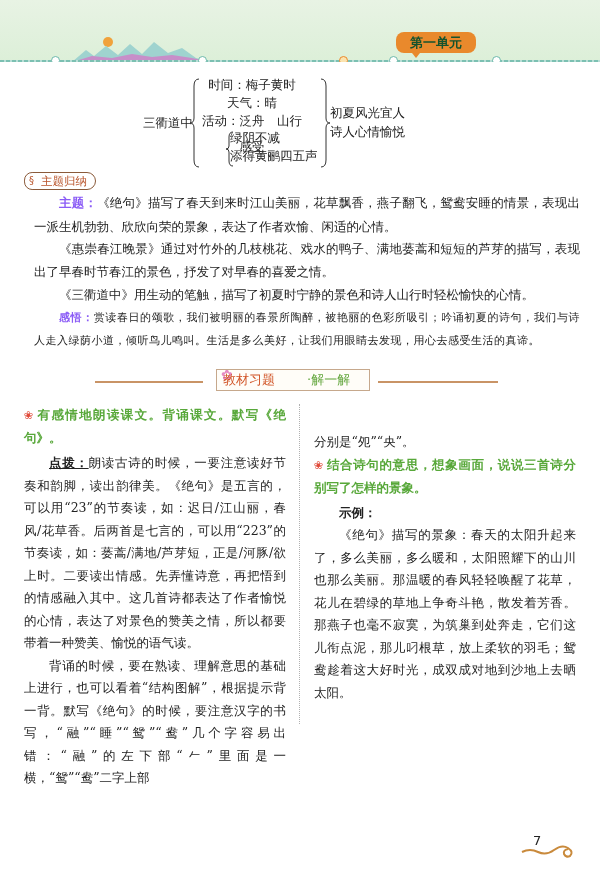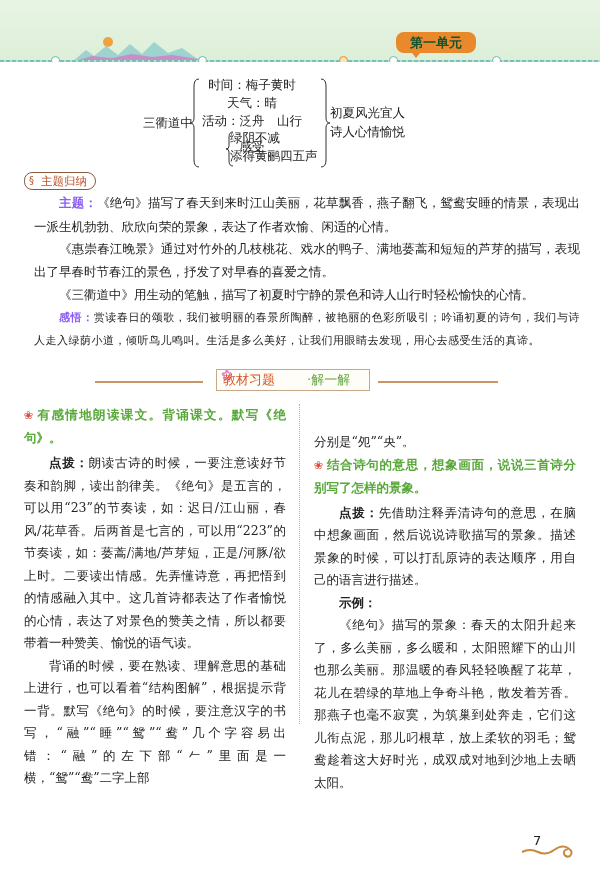--- a/index.html
+++ b/index.html
@@ -66,21 +66,21 @@
   .exercise-banner .t1 { position: absolute; left: 6px; color: #d2572a; }
   .exercise-banner .t2 { position: absolute; left: 90px; color: #63a63d; }
 
   .col { position: absolute; top: 404px; width: 262px; font-size: 12.5px; line-height: 22.5px; text-align: justify; }
   .col.left { left: 24px; }
   .col.right { left: 314px; margin-top: 27px; }
   .col-sep { position: absolute; left: 299px; top: 404px; height: 320px; border-left: 1px dotted #b0b0b0; }
   .q { color: #58a83a; font-family: "DejaVu Sans", sans-serif; font-weight: bold; font-size: 12.5px; line-height: 22px; margin-bottom: 3px; }
   .q .mark { color: #e04a3a; font-size: 11px; margin-right: 3px; }
   .p { text-indent: 25px; }
-  .p b { font-family: "DejaVu Sans", sans-serif; }
+  .p b { font-family: "DejaVu Sans", sans-serif; text-decoration: underline; }
   .example-label { padding-left: 25px; font-family: "DejaVu Sans", sans-serif; font-weight: bold; }
 
   .page-num { position: absolute; left: 533px; top: 833px; font-family: "DejaVu Sans", sans-serif; font-size: 13px; color: #222; }
   .swirl { position: absolute; left: 520px; top: 840px; width: 60px; height: 20px; }
 </style>
 </head>
 <body>
 
 <div class="header">
   <svg class="mountains" viewBox="0 0 140 26">
@@ -156,23 +156,20 @@
   <div class="p">背诵的时候，要在熟读、理解意思的基础上进行，也可以看着“结构图解”，根据提示背一背。默写《绝句》的时候，要注意汉字的书写，“融”“睡”“鸳”“鸯”几个字容易出错：“融”的左下部“𠂉”里面是一横，“鸳”“鸯”二字上部</div>
 </div>
 
 <div class="col-sep"></div>
 
 <div class="col right">
   <div>分别是“夗”“央”。</div>
   <div class="q">
     <span class="mark">❀</span><span>结合诗句的意思，想象画面，说说三首诗分别写了怎样的景象。</span>
   </div>
-  <div class="p">
-    <b>点拨：</b><span>先借助注释弄清诗句的意思，在脑中想象画面，然后说说诗歌描写的景象。描述景象的时候，可以打乱原诗的表达顺序，用自己的语言进行描述。</span>
-  </div>
   <div class="example-label">示例：</div>
   <div class="p">《绝句》描写的景象：春天的太阳升起来了，多么美丽，多么暖和，太阳照耀下的山川也那么美丽。那温暖的春风轻轻唤醒了花草，花儿在碧绿的草地上争奇斗艳，散发着芳香。那燕子也毫不寂寞，为筑巢到处奔走，它们这儿衔点泥，那儿叼根草，放上柔软的羽毛；鸳鸯趁着这大好时光，成双成对地到沙地上去晒太阳。</div>
 </div>
 
 <div class="page-num">7</div>
 <svg class="swirl" viewBox="0 0 60 20">
   <path d="M2 12 Q10 8 18 12 Q26 16 34 10 Q42 4 48 8 Q54 12 50 16 Q46 18 44 14 Q43 10 48 9" fill="none" stroke="#c98a3c" stroke-width="2"></path>
 </svg>
 
 </body></html>

